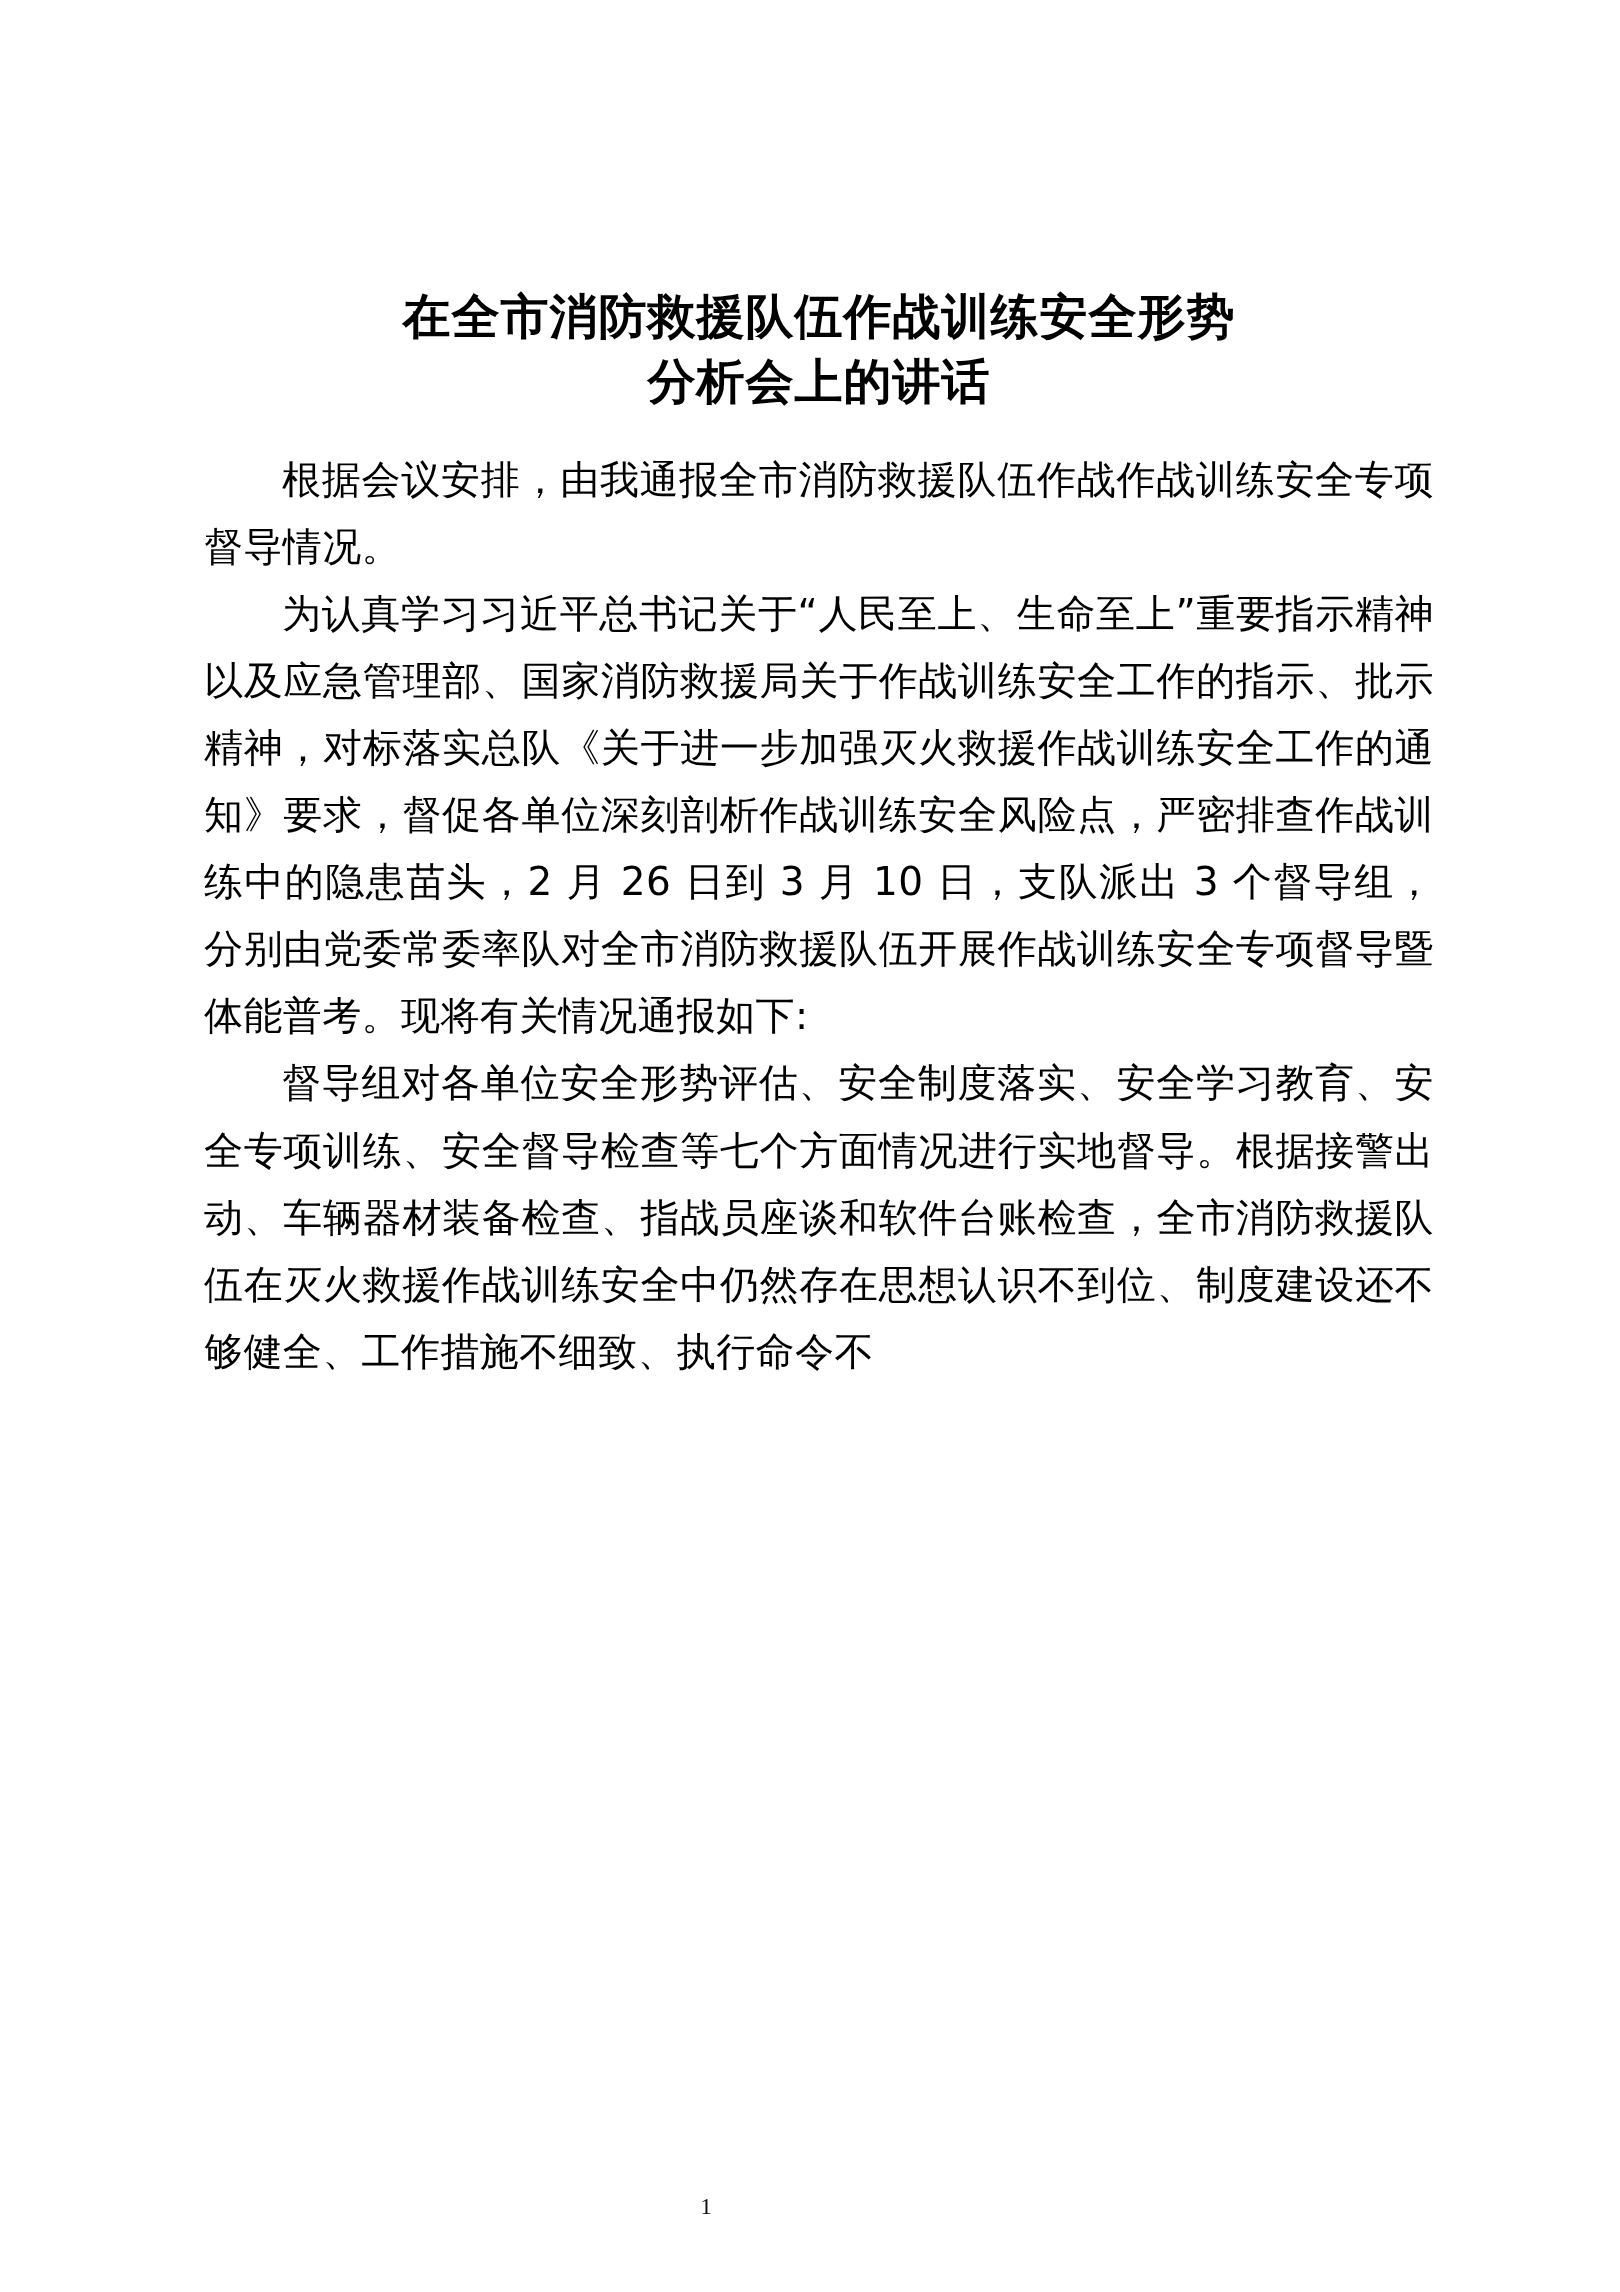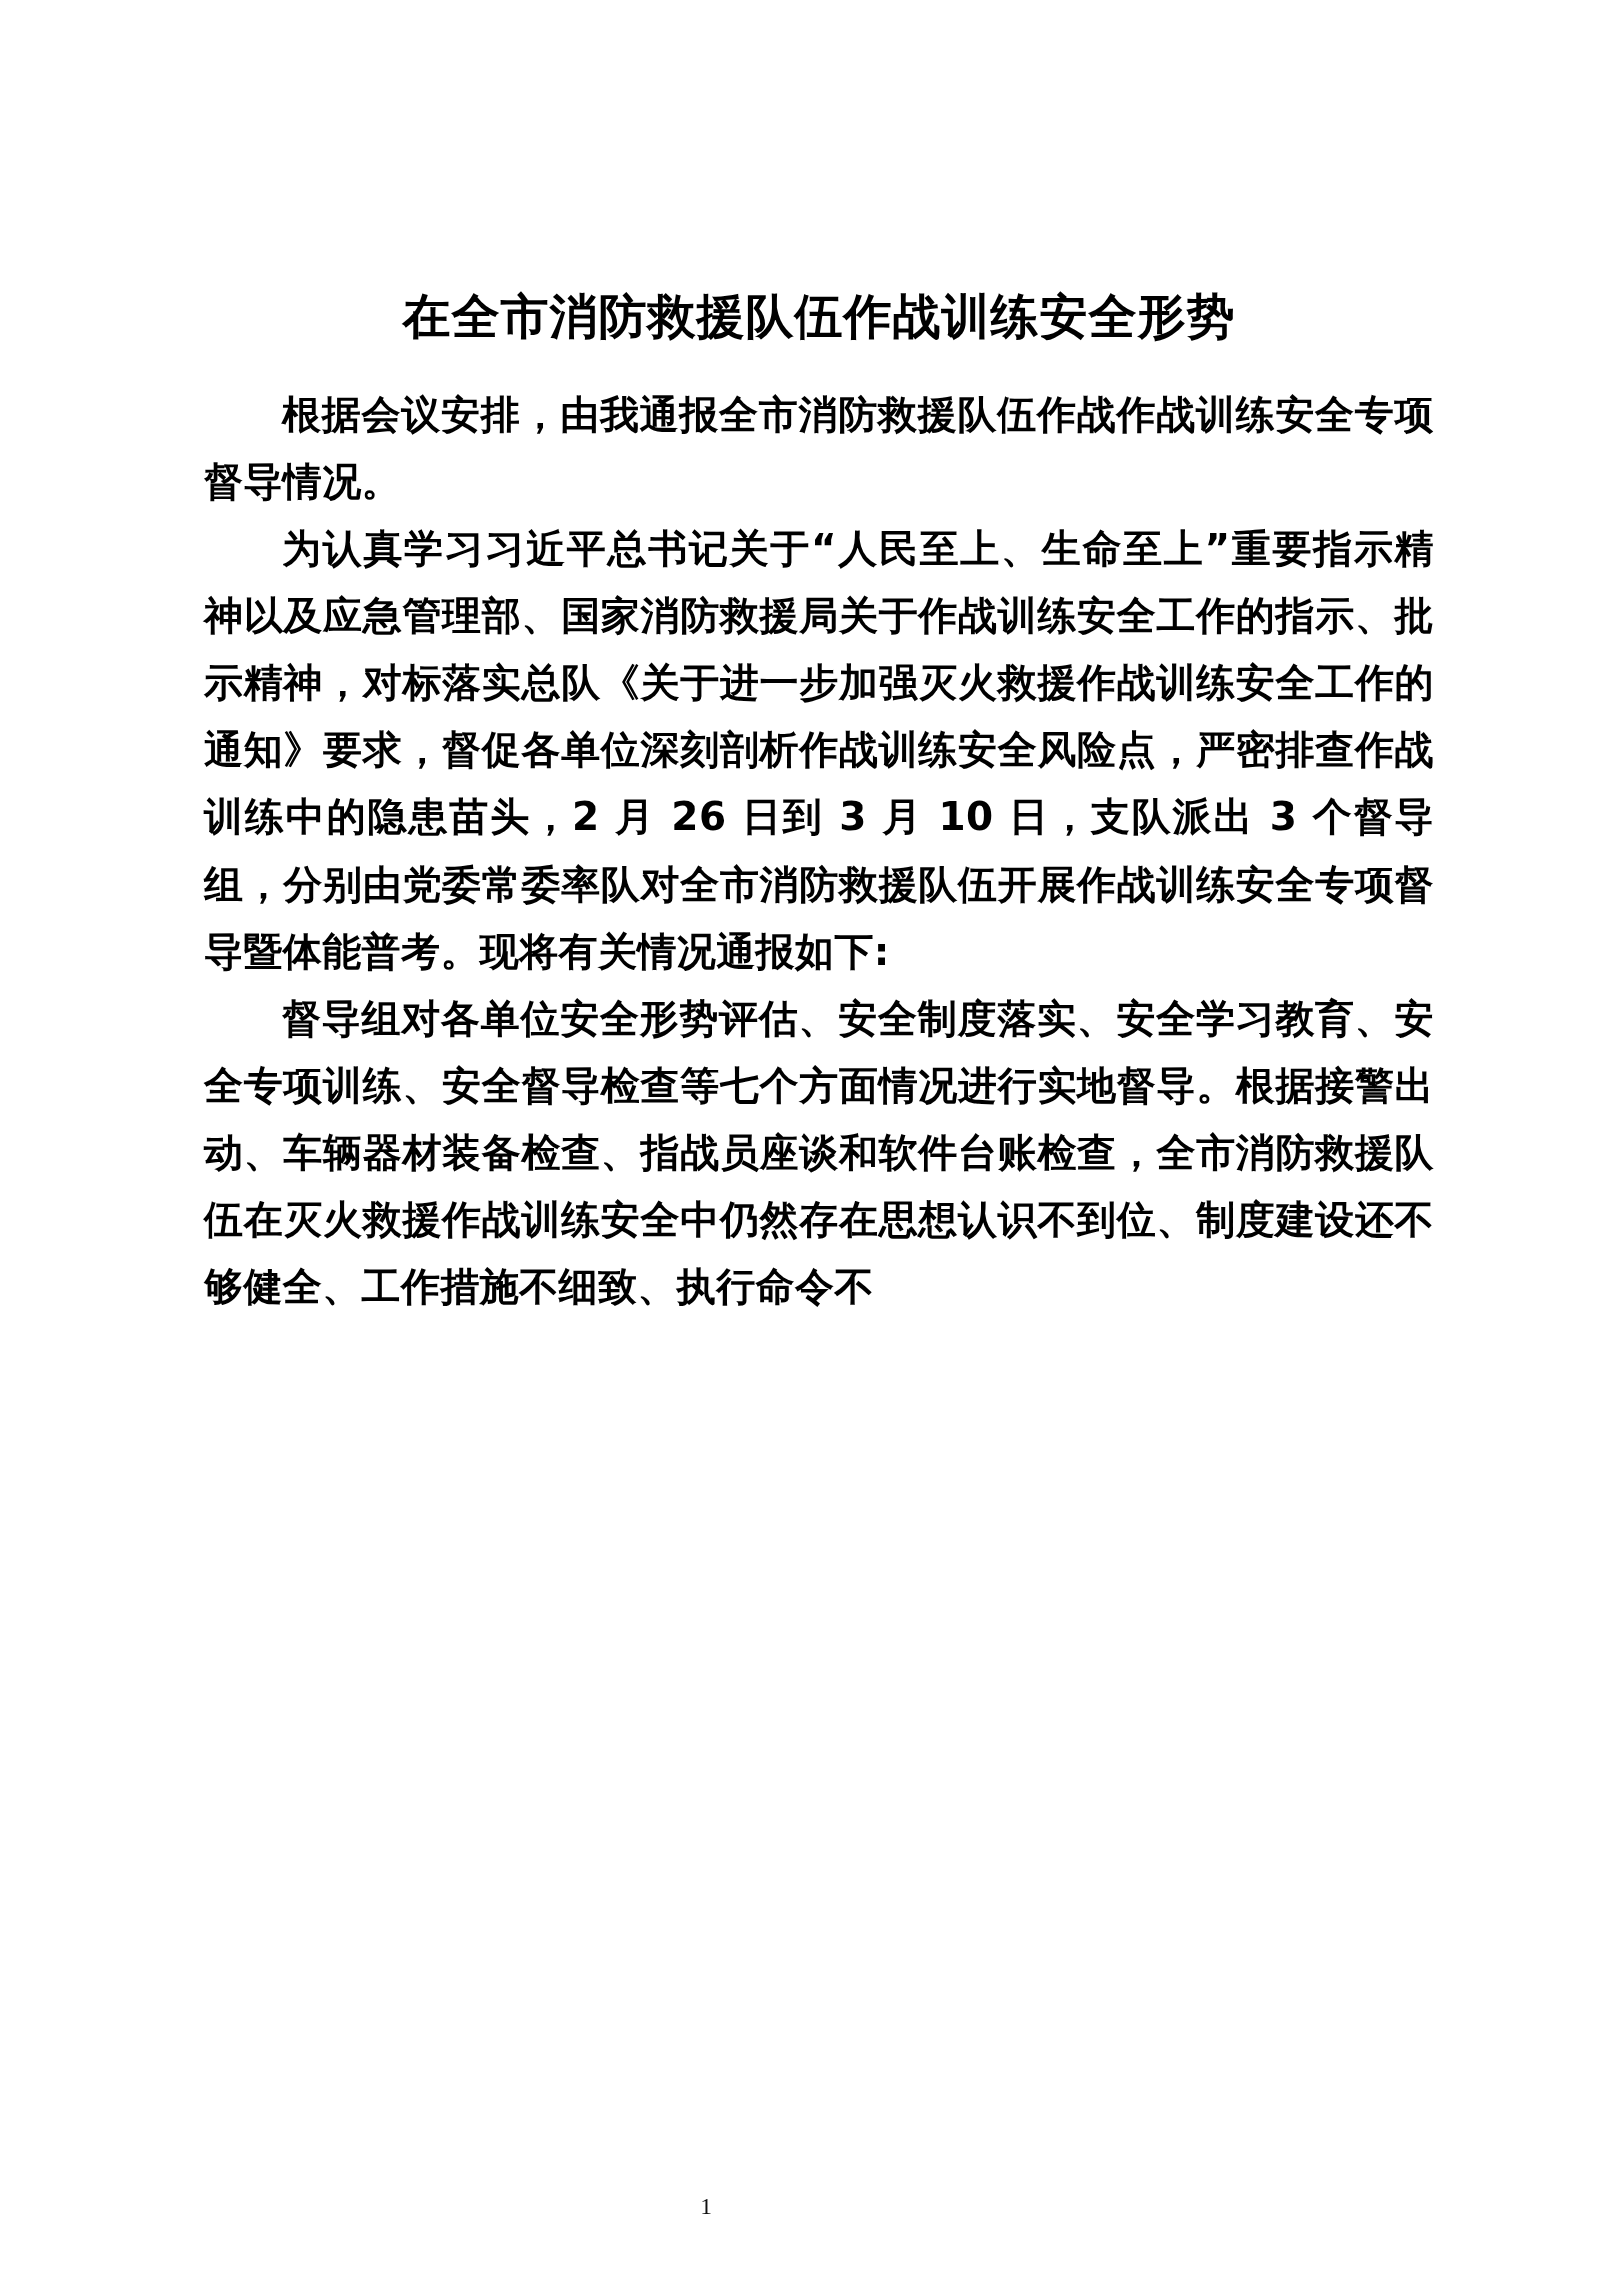--- a/index.html
+++ b/index.html
@@ -45,21 +45,20 @@
     text-align: justify;
     text-justify: inter-ideograph;
     margin: 0;
     letter-spacing: 0.4px;
   }
   .salutation {
     margin-top: 86px;
   }
   .indent {
     text-indent: 78px;
-    font-weight: bold;
   }
   .page-number {
     position: absolute;
     bottom: 73px;
     left: 0;
     width: 100%;
     text-align: center;
     font-size: 23.5px;
     font-family: "Liberation Serif", serif;
     color: #111111;
@@ -67,20 +66,21 @@
 </style>
 </head>
 <body>
 
 <div class="page">
 
   <div class="doc-body">
 
     <h1 class="doc-title">
       <span class="line">在全市消防救援队伍作战训练安全形势</span>
+      <span class="line">分析会上的讲话</span>
     </h1>
 
 
     <p class="para indent">根据会议安排，由我通报全市消防救援队伍作战作战训练安全专项督导情况。</p>
 
     <p class="para indent">为认真学习习近平总书记关于“人民至上、生命至上”重要指示精神以及应急管理部、国家消防救援局关于作战训练安全工作的指示、批示精神，对标落实总队《关于进一步加强灭火救援作战训练安全工作的通知》要求，督促各单位深刻剖析作战训练安全风险点，严密排查作战训练中的隐患苗头，2 月 26 日到 3 月 10 日，支队派出 3 个督导组，分别由党委常委率队对全市消防救援队伍开展作战训练安全专项督导暨体能普考。现将有关情况通报如下:</p>
 
 
     <p class="para indent">督导组对各单位安全形势评估、安全制度落实、安全学习教育、安全专项训练、安全督导检查等七个方面情况进行实地督导。根据接警出动、车辆器材装备检查、指战员座谈和软件台账检查，全市消防救援队伍在灭火救援作战训练安全中仍然存在思想认识不到位、制度建设还不够健全、工作措施不细致、执行命令不</p>
 

